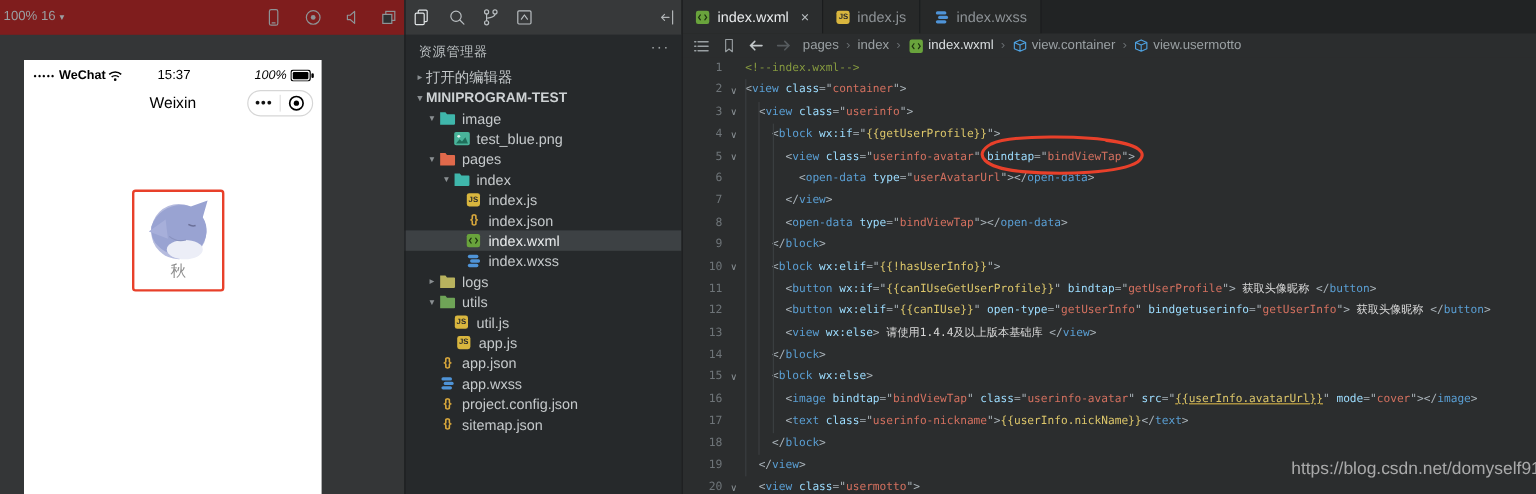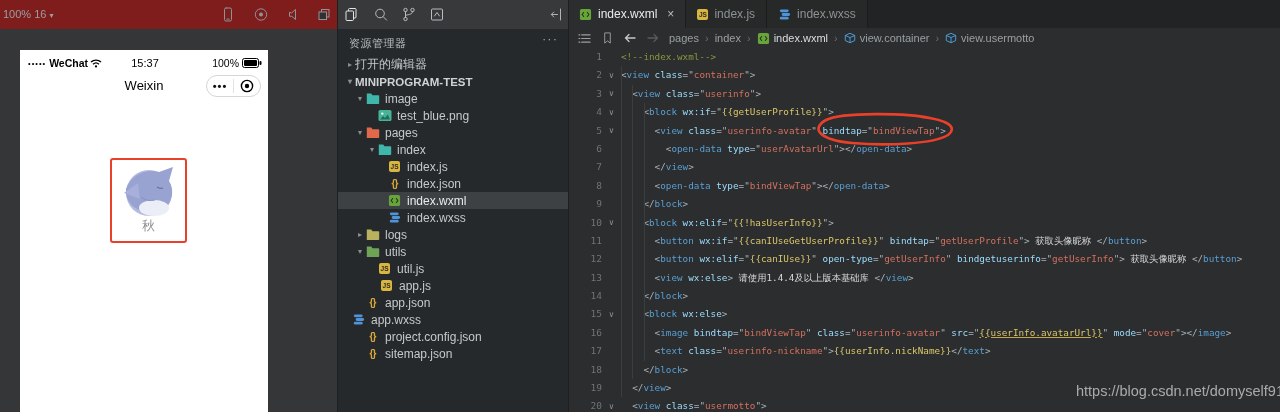--- a/index.html
+++ b/index.html
@@ -11,21 +11,21 @@
   
   #sim-panel{left:0;top:0;width:337px;height:412px;background:#343637;}
   #sim-toolbar{left:0;top:0;width:337px;height:29px;background:#7f1d1d;}
   #zoom-label{left:3px;top:8px;font-size:11px;color:#9a9fa2;}
   .tb-icon{position:absolute;top:6px;width:17px;height:17px;}
   #phone{left:20px;top:50px;width:248px;height:362px;background:#ffffff;color:#000;}
   #status-bar{left:8px;right:6px;top:6px;height:14px;display:flex;align-items:center;font-size:10.5px;}
   #carrier-dots{font-size:7.5px;letter-spacing:1px;}
   #carrier-name{margin-left:3px;font-weight:bold;}
   #status-time{position:absolute;left:0;right:0;text-align:center;font-weight:normal;font-size:11px;}
-  #status-right{margin-left:auto;display:flex;align-items:center;gap:3px;font-size:10.5px;z-index:2;}
+  #status-right{margin-left:auto;display:flex;align-items:center;gap:3px;font-size:10.5px;z-index:2;font-style:italic;}
   #nav-title{left:0;right:0;top:28px;text-align:center;font-size:13px;color:#000;}
   #capsule{right:7px;top:25px;width:55px;height:22px;border:1px solid #d6d6d6;border-radius:12px;
            display:flex;align-items:center;background:#fff;box-sizing:border-box;}
   #capsule-dots{flex:1;text-align:center;font-size:11px;letter-spacing:1px;font-weight:bold;color:#111;line-height:10px;}
   #capsule-div{width:1px;height:14px;background:#e2e2e2;}
   #capsule-target{flex:1;display:flex;justify-content:center;}
   #avatar-box{left:90px;top:108px;width:73px;height:81px;border:2.5px solid #e8402a;border-radius:3px;
               display:flex;flex-direction:column;align-items:center;}
   #nickname{font-size:13px;color:#8e8e8e;margin-top:-2px;}
 
@@ -300,21 +300,21 @@
         </span>
         <span>app.js</span>
       </div>
       <div class="trow" style="padding-left: 18px;">
         <span class="tarrow"></span>
         <span class="ticon">
           <span class="ic-json">{}</span>
         </span>
         <span>app.json</span>
       </div>
-      <div class="trow" style="padding-left: 4px; text-align: right;">
+      <div class="trow" style="padding-left: 18px; text-align: right;">
         <span class="tarrow"></span>
         <span class="ticon">
           <svg width="13" height="13" viewBox="0 0 14 14">
             <rect x="2" y="1.5" width="9.5" height="3" rx="1.5" fill="#4f94d8"></rect>
             <rect x="4" y="5.5" width="9" height="3" rx="1.5" fill="#4f94d8"></rect>
             <rect x="2" y="9.5" width="9.5" height="3" rx="1.5" fill="#4f94d8"></rect>
           </svg>
         </span>
         <span>app.wxss</span>
       </div>

